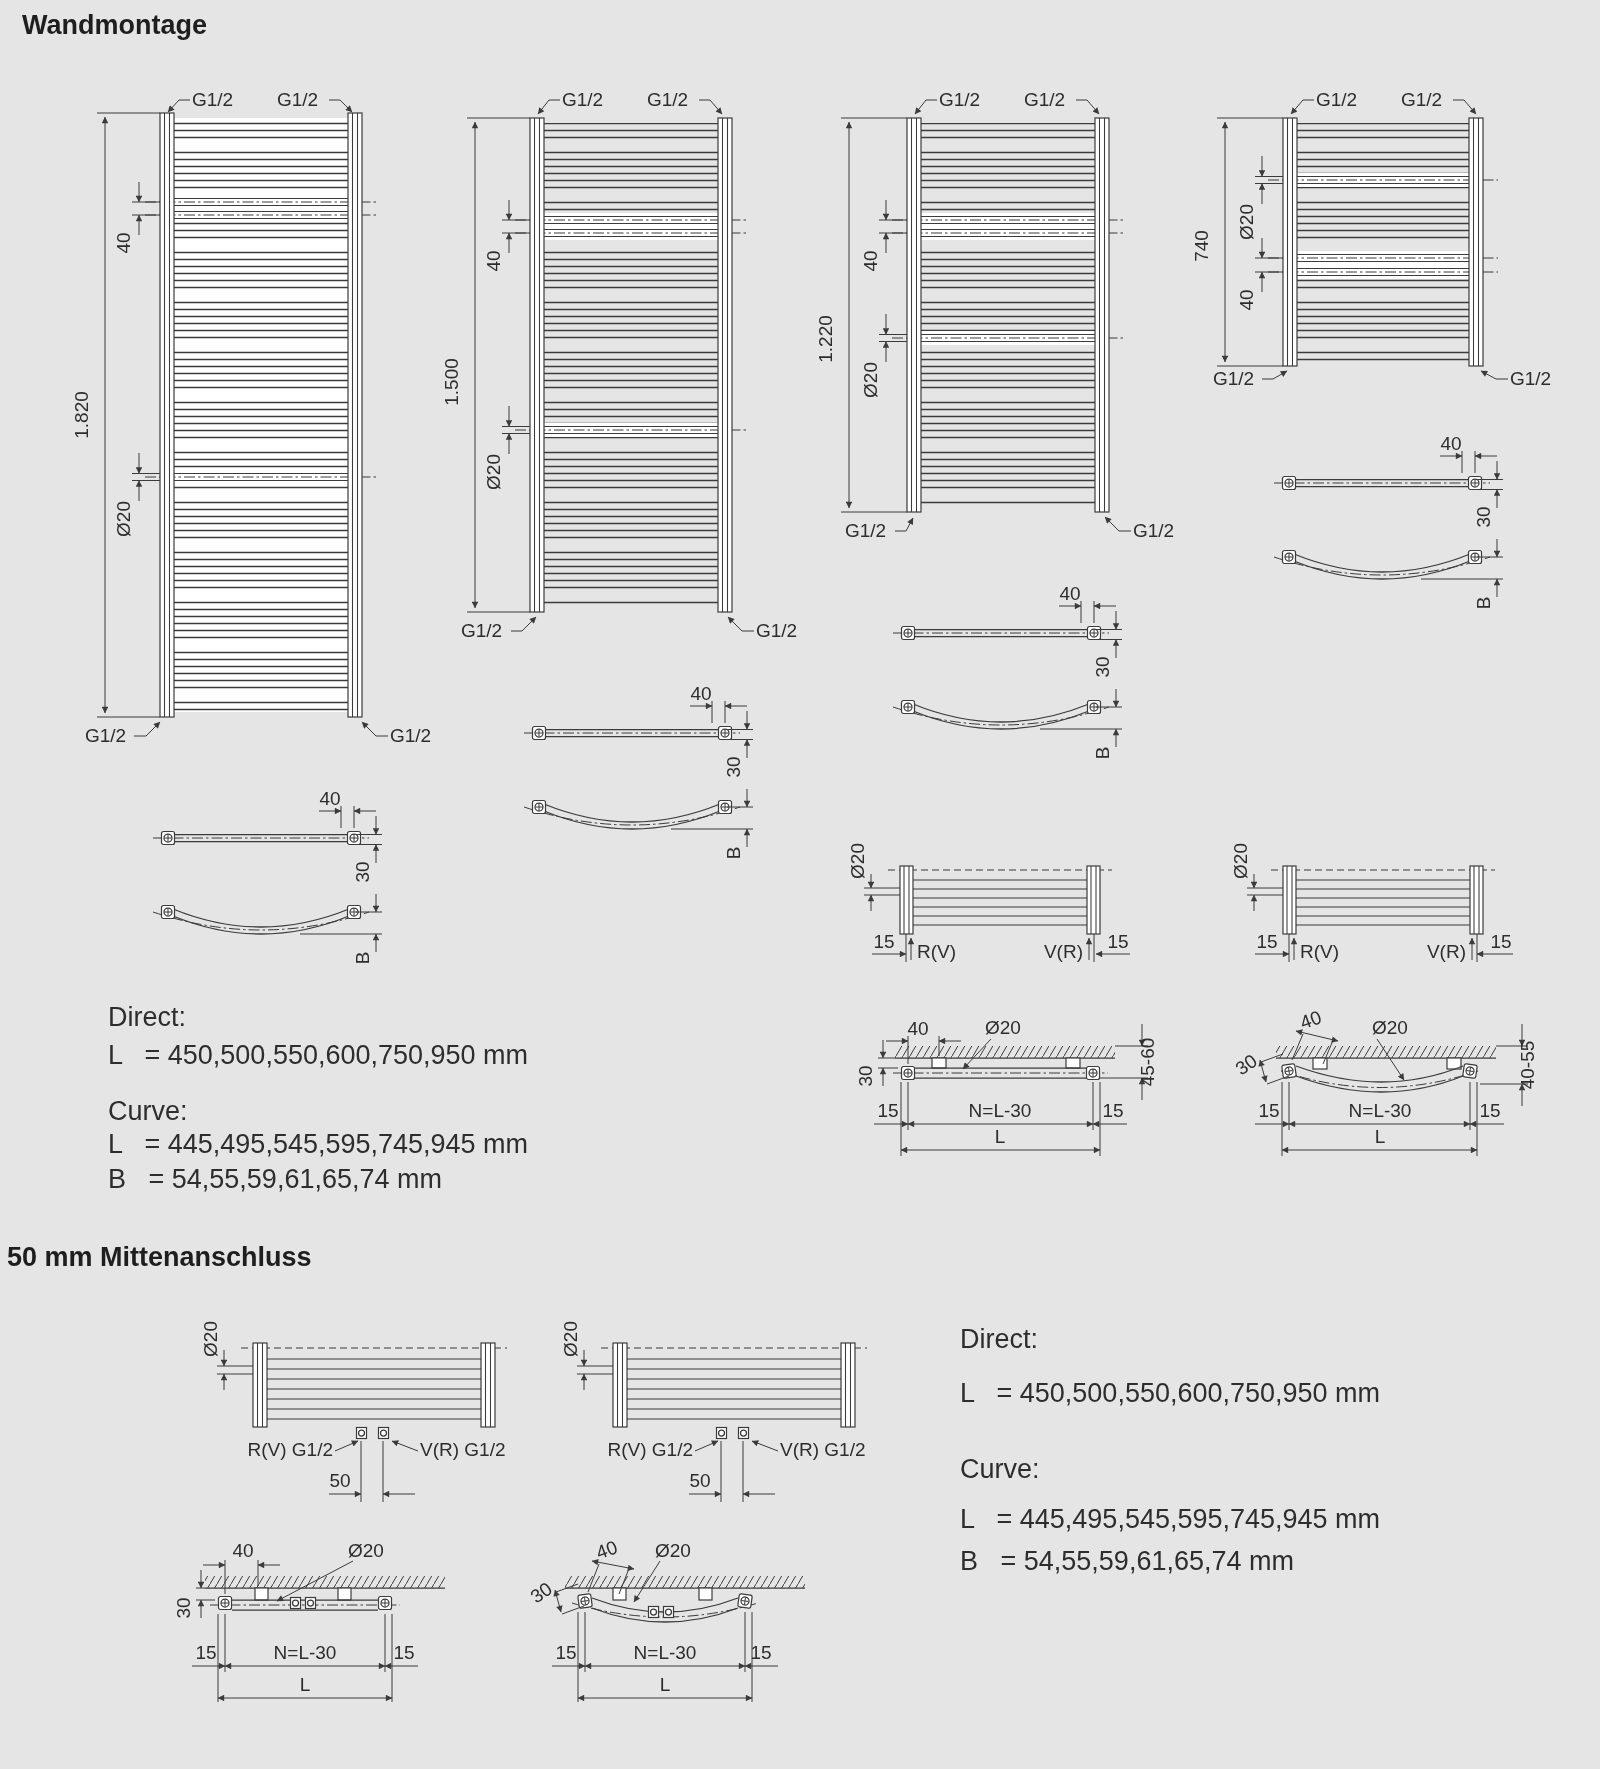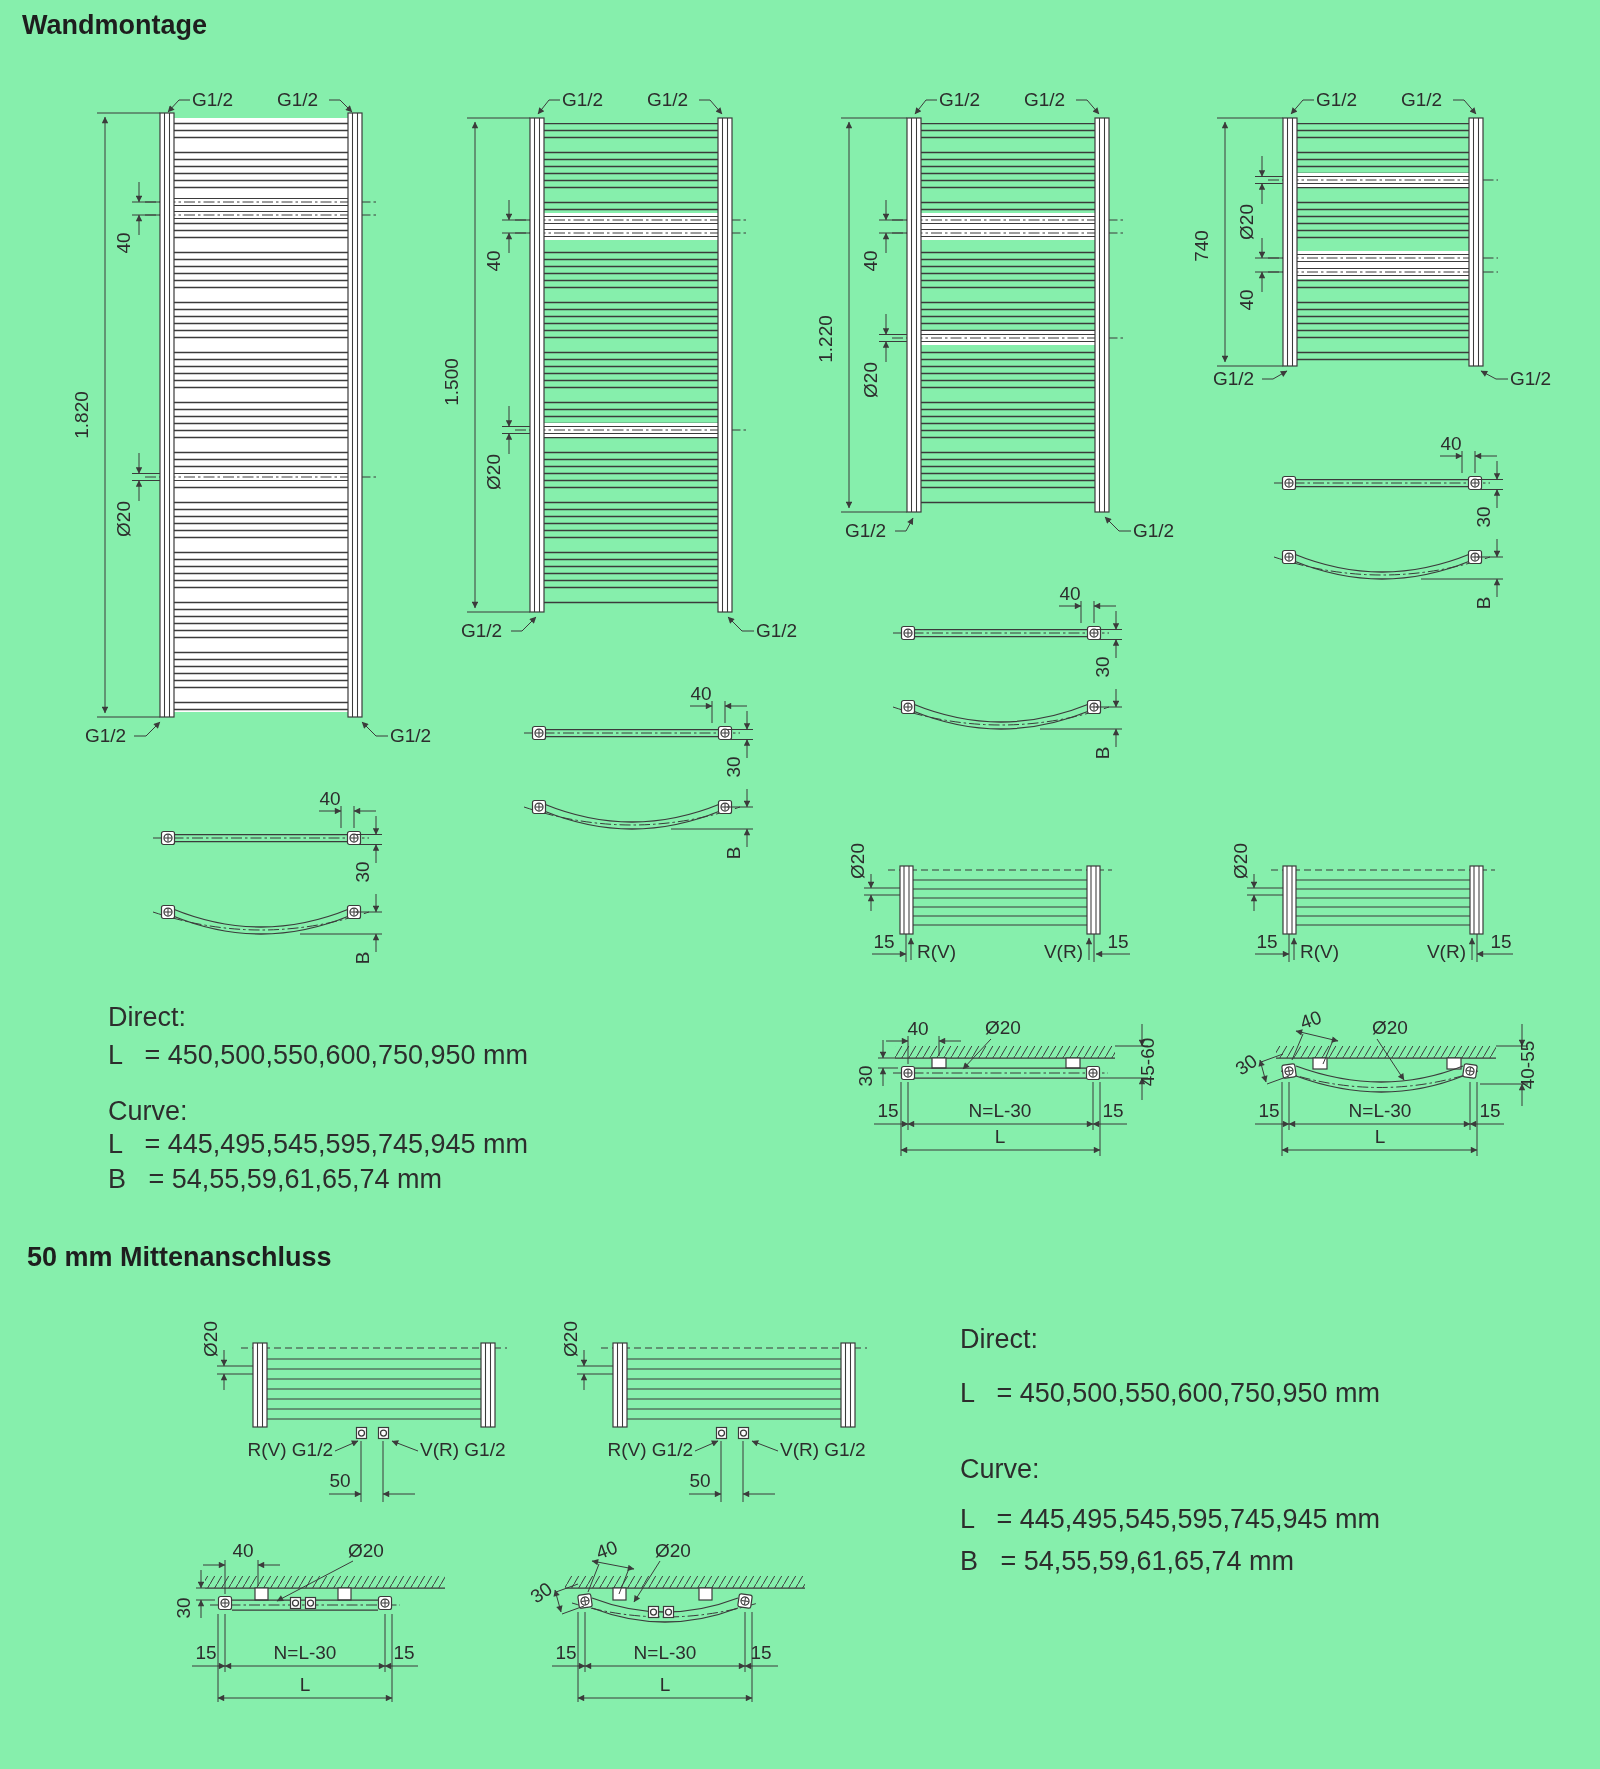--- a/index.html
+++ b/index.html
@@ -1,16 +1,16 @@
 <!DOCTYPE html>
 <html><head>
 <meta charset="utf-8">
 <style>
   html,body{margin:0;padding:0;background:#fff;}
-  .page{position:relative;width:1600px;height:1769px;background:#86efac;overflow:hidden;
+  .page{position:relative;width:1600px;height:1769px;background:#e5e5e5;overflow:hidden;
         font-family:"Liberation Sans",sans-serif;}
   .h1{position:absolute;font-size:27px;font-weight:bold;color:#1e1e1e;white-space:pre;}
   .specline{position:absolute;font-size:27px;color:#2d2d2d;white-space:pre;}
   svg{position:absolute;left:0;top:0;}
   .s{stroke:#3b3b3b;stroke-width:1.25;fill:none}
   .s1{stroke:#3b3b3b;stroke-width:1.05;fill:none}
   .f{stroke:#3b3b3b;stroke-width:1.2;fill:#fff}
   .dl{stroke:#3b3b3b;stroke-width:1;fill:none}
   .dd{stroke:#3b3b3b;stroke-width:1;fill:none;stroke-dasharray:11 3 2.5 3}
   .ds{stroke:#3b3b3b;stroke-width:1.1;fill:none;stroke-dasharray:7 4}
@@ -18,21 +18,21 @@
   text{font-family:"Liberation Sans",sans-serif;fill:#2d2d2d;font-size:19px}
   .tm{text-anchor:middle}
   .te{text-anchor:end}
 </style>
 </head>
 <body>
 
 <div class="page">
 
   <div class="h1" style="left:22px;top:10px">Wandmontage</div>
-  <div class="h1" style="left:27px;top:1242px">50 mm Mittenanschluss</div>
+  <div class="h1" style="left:7px;top:1242px">50 mm Mittenanschluss</div>
 
   <div class="specline" style="left:108px;top:1002px">Direct:</div>
   <div class="specline" style="left:108px;top:1040px">L   = 450,500,550,600,750,950 mm</div>
   <div class="specline" style="left:108px;top:1096px">Curve:</div>
   <div class="specline" style="left:108px;top:1129px">L   = 445,495,545,595,745,945 mm</div>
   <div class="specline" style="left:108px;top:1164px">B   = 54,55,59,61,65,74 mm</div>
 
   <div class="specline" style="left:960px;top:1324px">Direct:</div>
   <div class="specline" style="left:960px;top:1378px">L   = 450,500,550,600,750,950 mm</div>
   <div class="specline" style="left:960px;top:1454px">Curve:</div>

